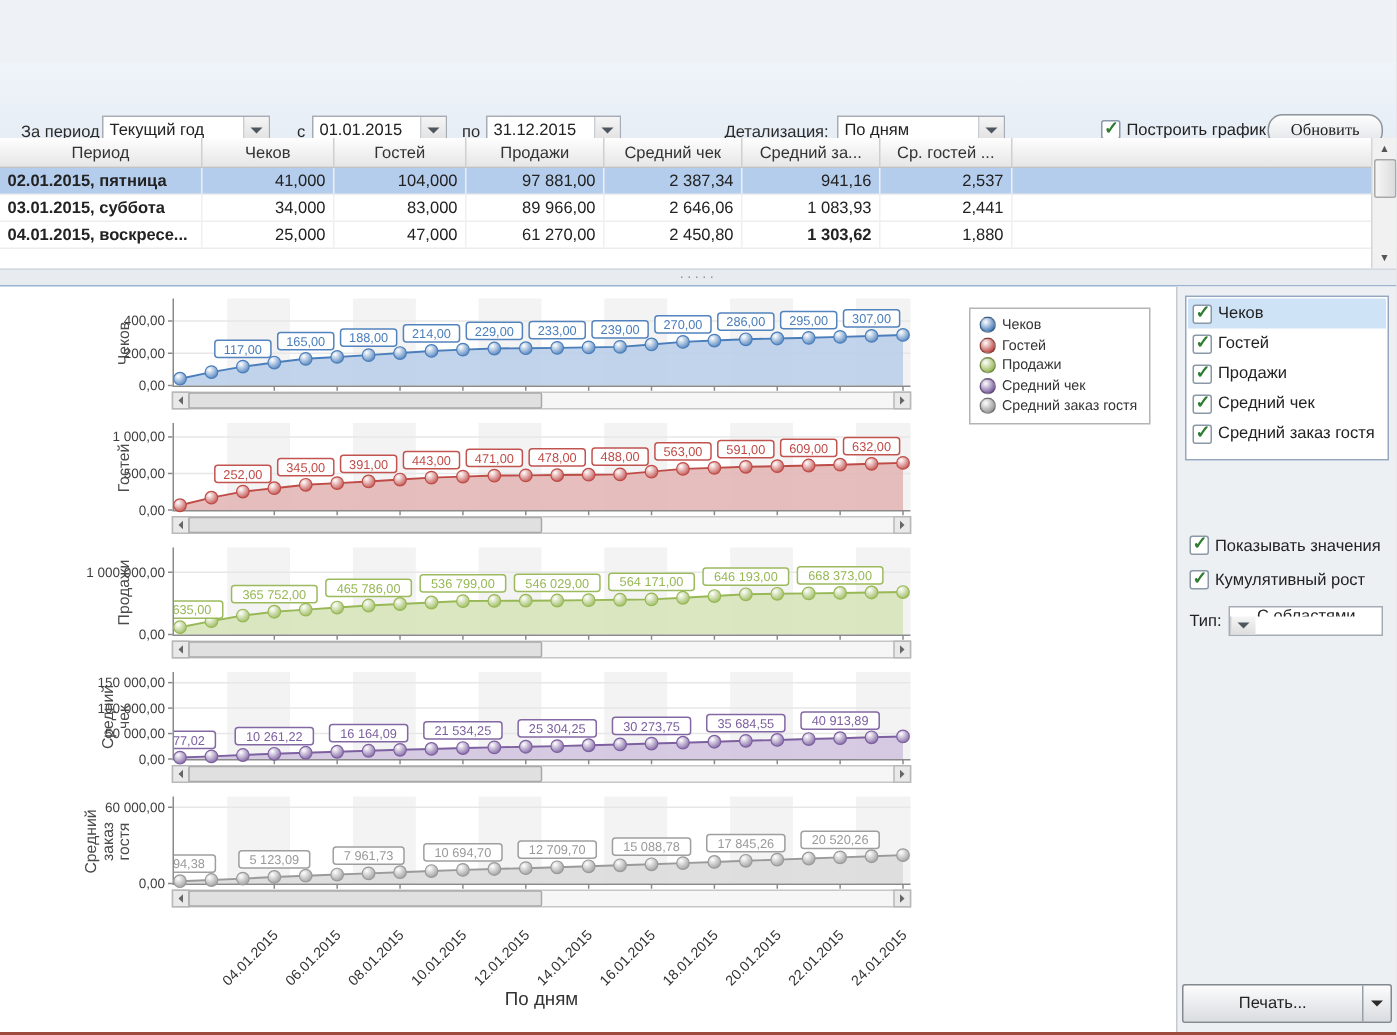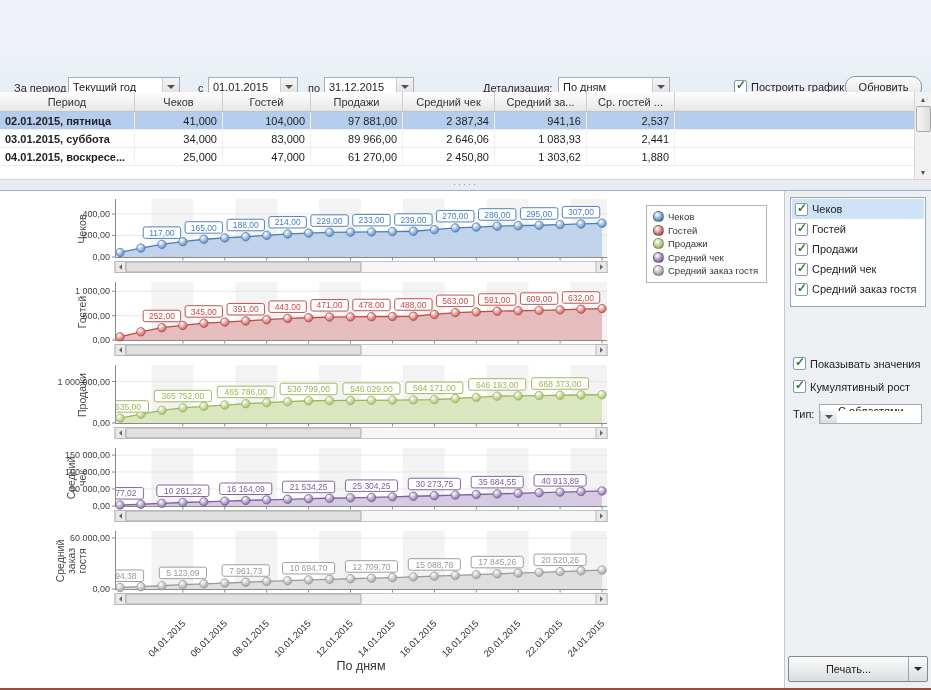--- a/index.html
+++ b/index.html
@@ -14,21 +14,21 @@
   .toolbar{position:absolute;top:41px;left:0;right:0;height:62px;background:linear-gradient(#eff4f9,#e5ecf4);border-bottom:1px solid #ccd5e0;}
   .lbl{position:absolute;white-space:nowrap;color:#2b2b2b;}
   .combo{position:absolute;height:20px;background:#fff;border:1px solid #a5acb5;display:flex;align-items:center;box-sizing:border-box;cursor:pointer;}
   .combo .tx{flex:1;padding:0 4px;overflow:hidden;white-space:nowrap;}
   .combo .ar{width:16px;align-self:stretch;border-left:1px solid #c9ced4;background:linear-gradient(#f5f5f5,#dedede);display:flex;align-items:center;justify-content:center;}
   .combo .ar::after{content:"";border:4px solid transparent;border-top:4px solid #4e565f;margin-top:4px;}
   .combo2{background:linear-gradient(#fdfdfd,#e2e6ea);border-color:#8a9099;}
   .combo2 .tx{text-align:center;}
   .combo2 .ar{border-left:none;background:none;}
   .combo2 .ar::after{border-top-color:#1a1a1a;}
-  .btn{position:absolute;box-sizing:border-box;border:1px solid #8d949c;border-radius:10px;background:linear-gradient(#fdfdfd,#dfe2e6);display:flex;align-items:center;justify-content:center;cursor:pointer;}
+  .btn{position:absolute;box-sizing:border-box;border:1px solid #8d949c;border-radius:10px;background:linear-gradient(#fdfdfd,#dfe2e6);display:flex;align-items:center;justify-content:center;cursor:pointer;font-family:Liberation Serif, serif;}
   .check{display:flex;align-items:center;gap:4px;cursor:pointer;white-space:nowrap;}
   .cb{width:13px;height:13px;background:#fff;border:1px solid #8a98a8;border-radius:2px;position:relative;flex:none;box-sizing:border-box;}
   .cb::after{content:"✓";position:absolute;left:1px;top:-3px;font-size:12px;font-weight:bold;color:#2e7d32;}
   .radio{position:absolute;display:flex;align-items:center;gap:4px;cursor:pointer;white-space:nowrap;}
   .rb{width:13px;height:13px;border-radius:50%;background:#fff;border:1px solid #8a98a8;position:relative;flex:none;box-sizing:border-box;}
   .rb.on::after{content:"";position:absolute;left:3px;top:3px;width:5px;height:5px;border-radius:50%;background:#3f8c36;}
   .xl{width:13px;height:13px;background:#1e7145;color:#fff;font-size:9px;font-weight:bold;display:inline-flex;align-items:center;justify-content:center;border-radius:2px;margin-right:4px;flex:none;}
   
   .grid{position:absolute;top:92px;left:0;right:0;height:87px;background:#fff;}
   .thead{display:flex;height:19px;background:linear-gradient(#fefefe,#e6e6e6);border-bottom:1px solid #c2c2c2;}
@@ -154,21 +154,21 @@
           <div class="td num" style="width: 92px;">1 083,93</div>
           <div class="td num" style="width: 88px;">2,441</div>
           <div style="flex: 1 1 0%;"></div>
         </div>
         <div class="trow">
           <div class="td per" style="width: 135px;">04.01.2015, воскресе...</div>
           <div class="td num" style="width: 88px;">25,000</div>
           <div class="td num" style="width: 88px;">47,000</div>
           <div class="td num" style="width: 92px;">61 270,00</div>
           <div class="td num" style="width: 92px;">2 450,80</div>
-          <div class="td num" style="width: 92px;">1 303,62</div>
+          <div class="td num" style="width: 92px; font-weight: bold;">1 303,62</div>
           <div class="td num" style="width: 88px;">1,880</div>
           <div style="flex: 1 1 0%;"></div>
         </div>
       </div>
     <div class="vscroll">
       <div class="va">▲</div>
       <div class="vthumb"></div>
       <div class="vtrack"></div>
       <div class="va">▼</div>
     </div>

